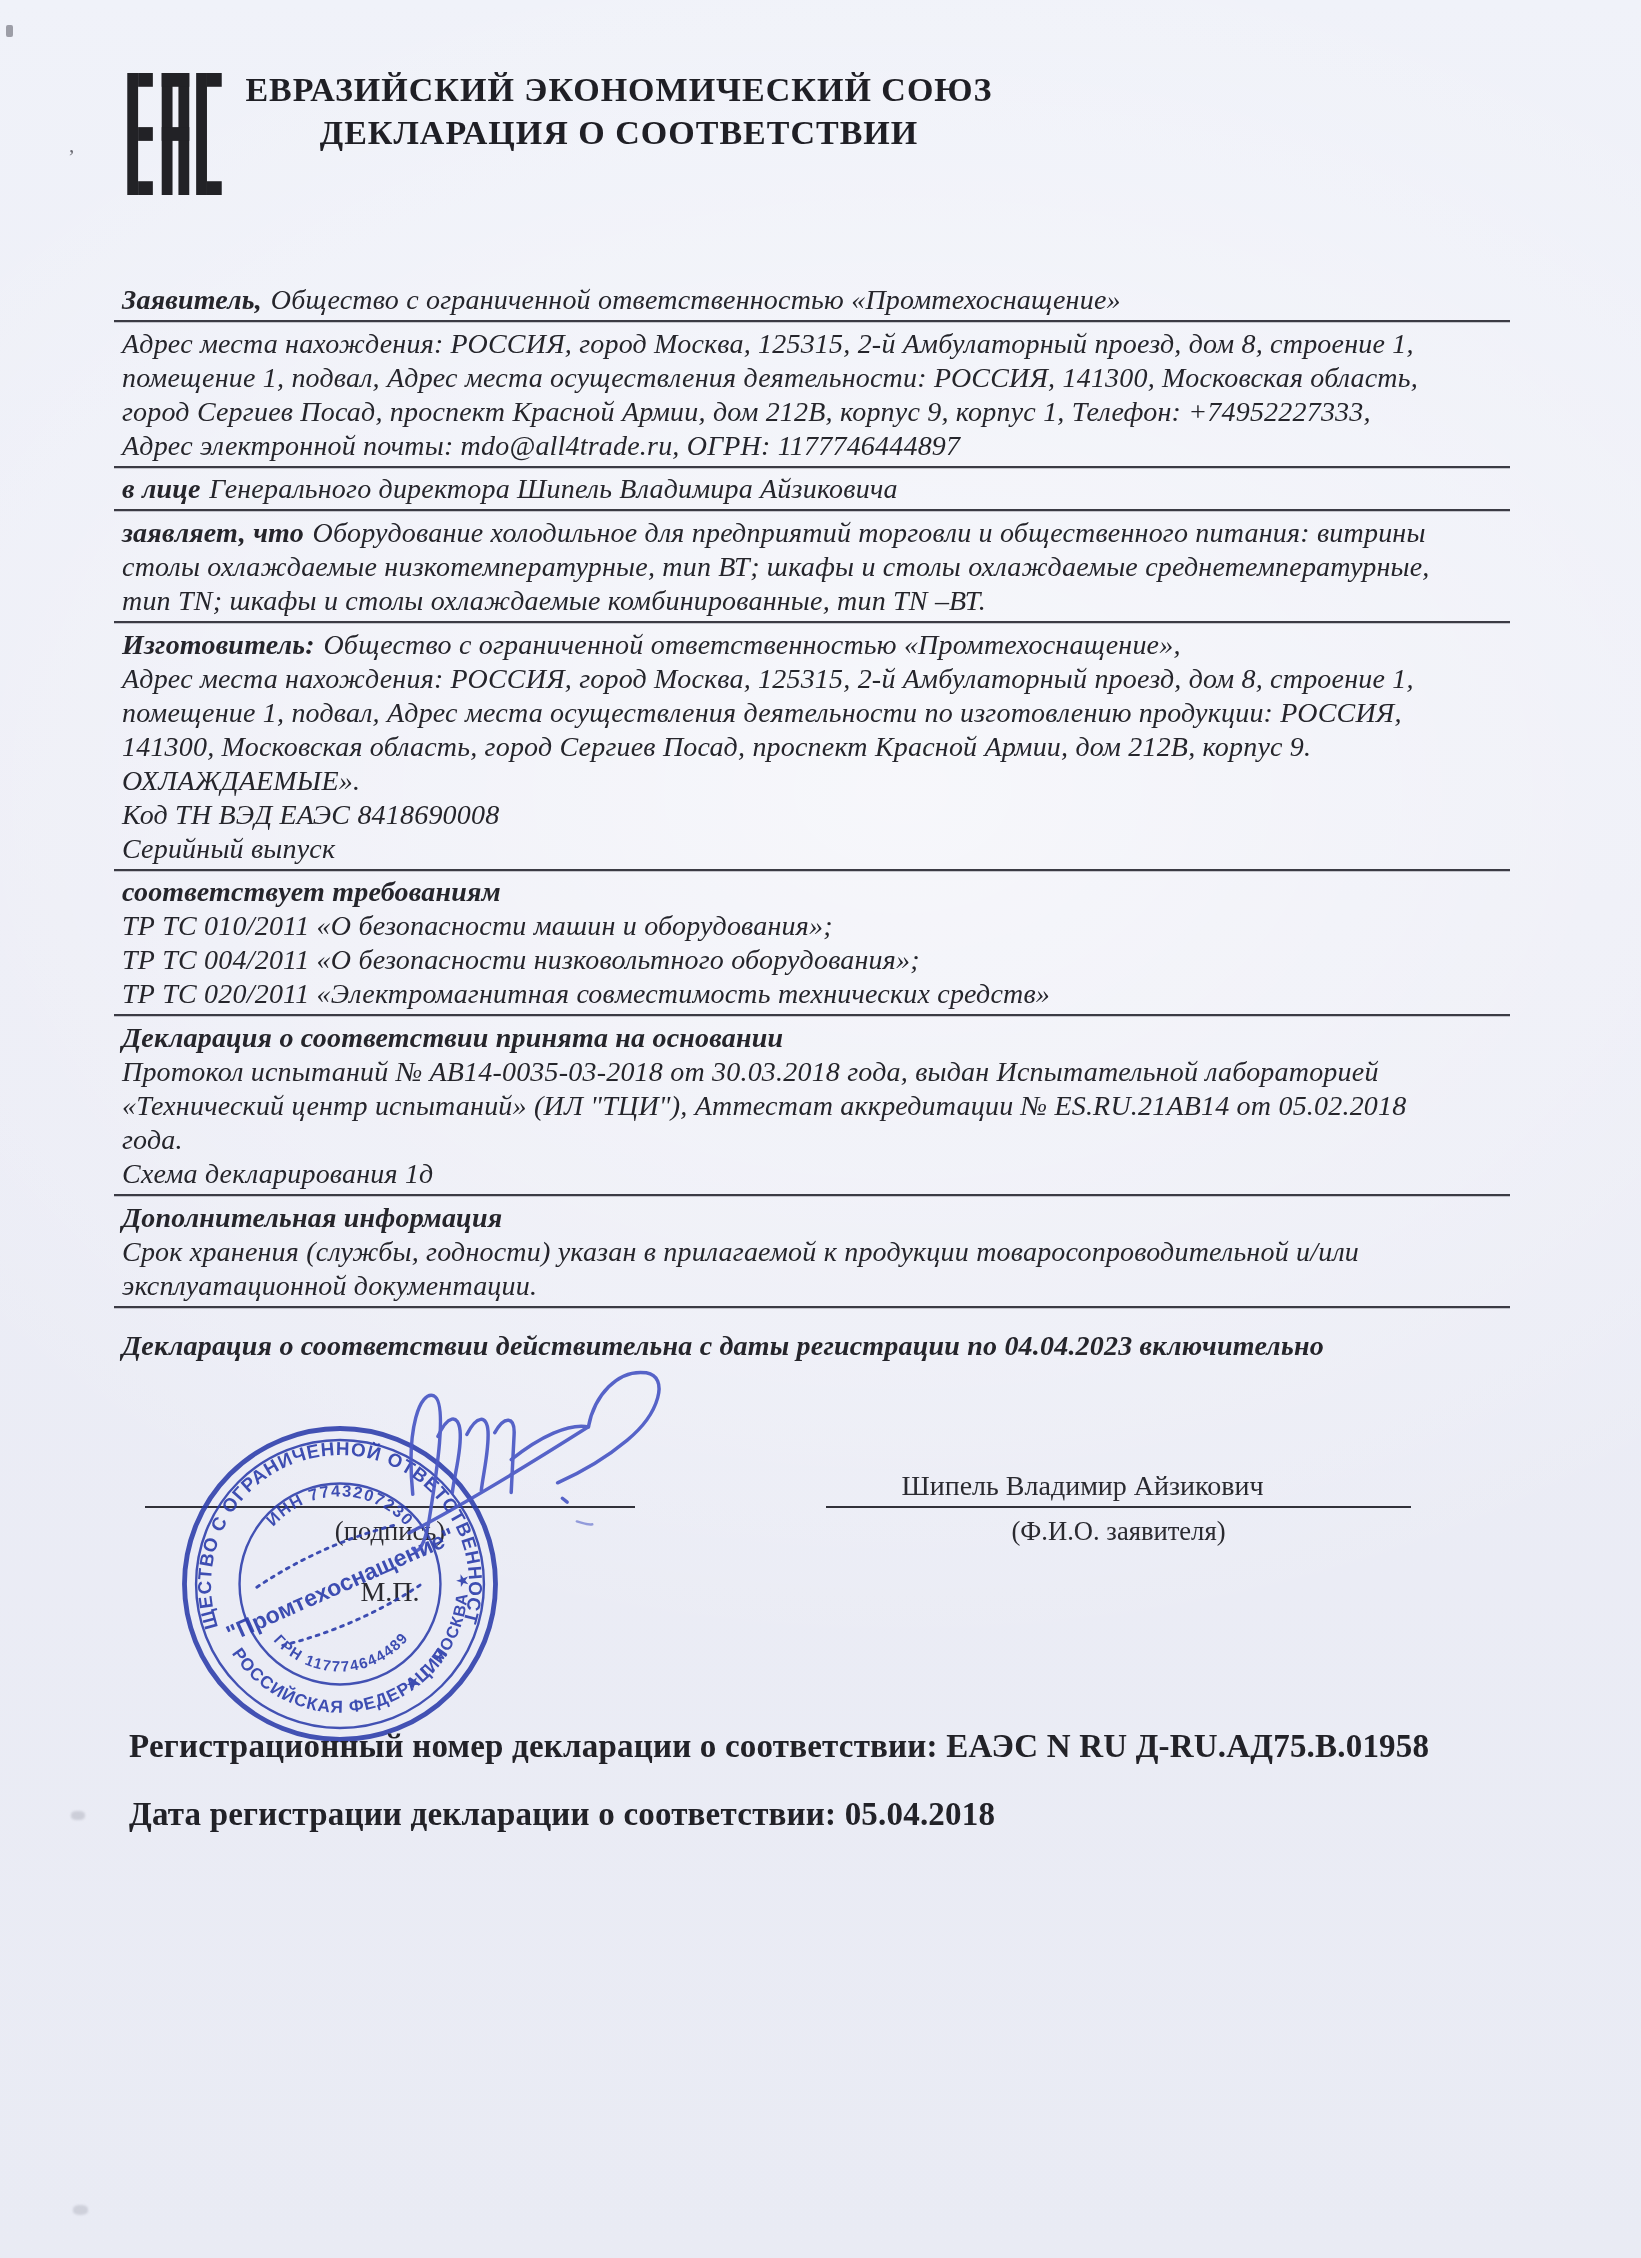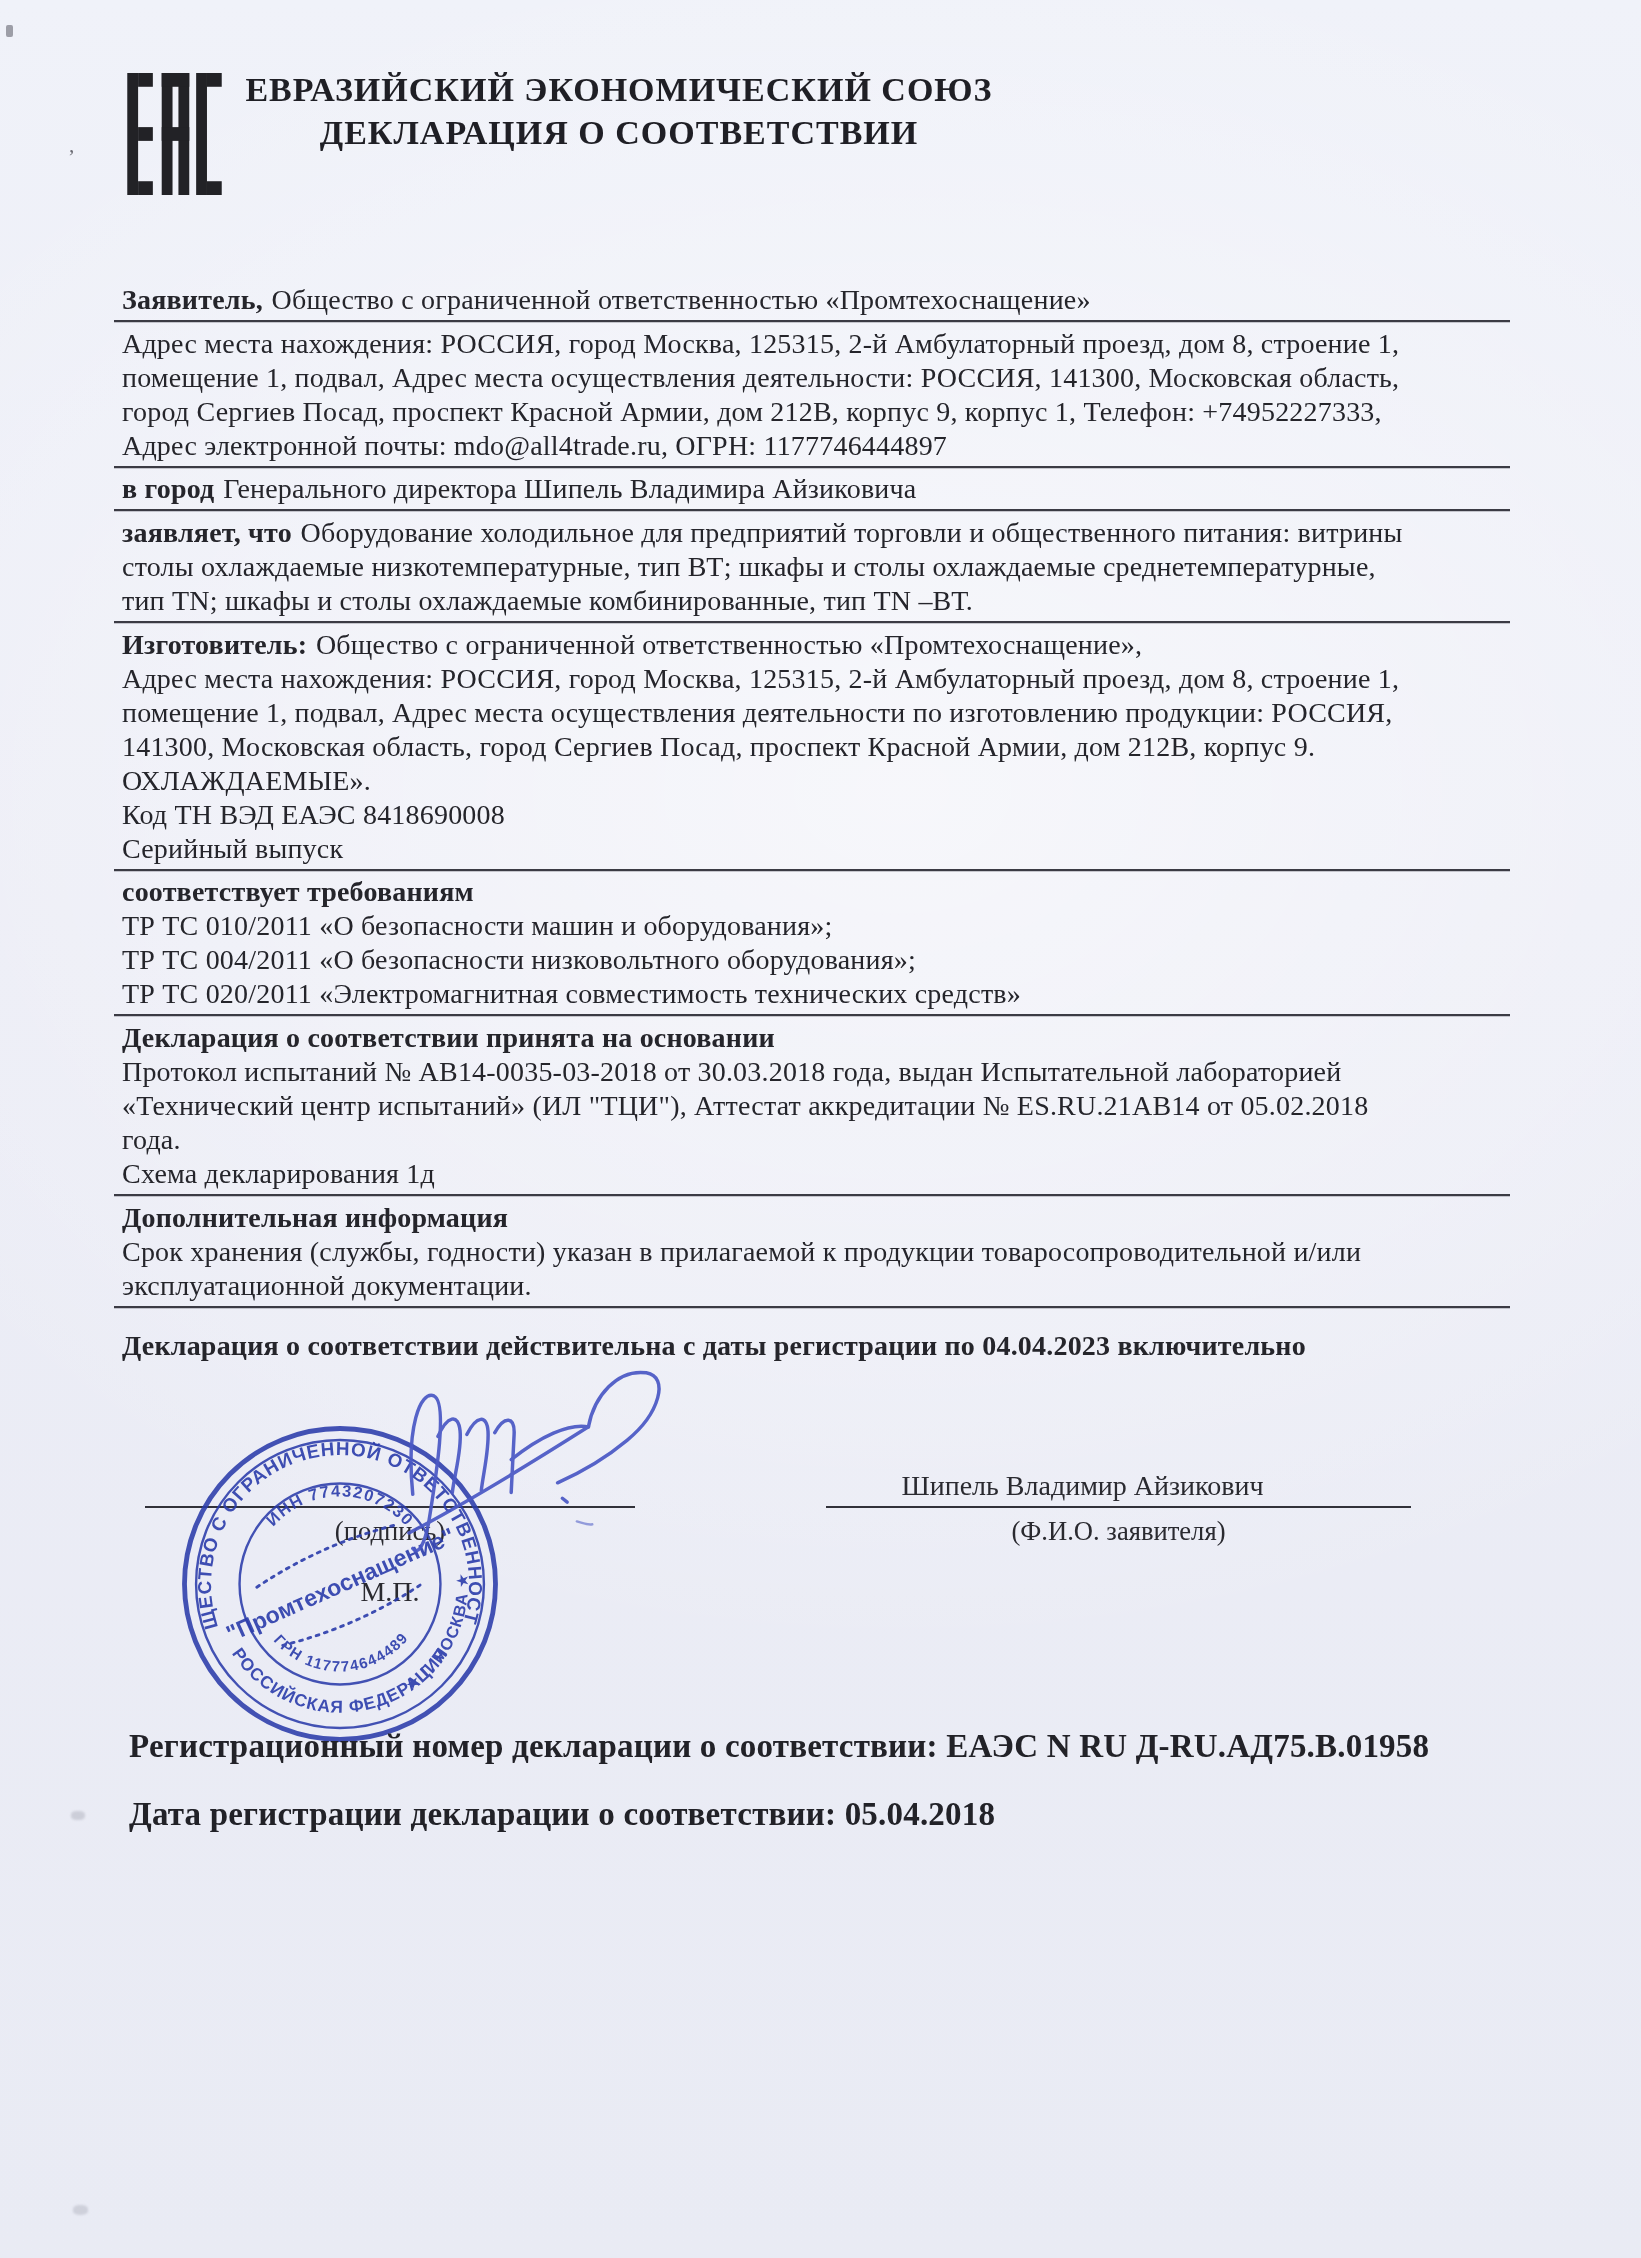--- a/index.html
+++ b/index.html
@@ -19,21 +19,21 @@
   .titles {
     position:absolute; left:220px; top:68px; width:798px;
     text-align:center; font-weight:bold; font-size:34px; line-height:43px;
     letter-spacing:1px; color:#1f1f25;
   }
   
   .doc {
     position:absolute; left:122px; top:283px; width:1388px;
     font-size:28px; line-height:34px; letter-spacing:0.2px;
   }
-  .row { white-space:nowrap; }
+  .row { white-space:nowrap;font-style:italic; }
   .b   { font-weight:bold; margin-right:8.7px; }
   .b-row { font-weight:bold; }
   .rule {
     height:0; border-bottom:2.9px solid #3b3b44;
     margin:2.9px 0 4.8px -7.7px; width:calc(100% + 7.7px);
     box-shadow:0 1px 0 rgba(60,60,70,.25);
   }
   .validity { margin-top:21px; }
   
   .sig-line { position:absolute; border-bottom:2.4px solid #32323a; }
@@ -99,21 +99,21 @@
     </div>
     <div class="rule"></div>
 
     <div class="row">Адрес места нахождения: РОССИЯ, город Москва, 125315, 2-й Амбулаторный проезд, дом 8, строение 1,</div>
     <div class="row">помещение 1, подвал, Адрес места осуществления деятельности: РОССИЯ, 141300, Московская область,</div>
     <div class="row">город Сергиев Посад, проспект Красной Армии, дом 212В, корпус 9, корпус 1, Телефон: +74952227333,</div>
     <div class="row">Адрес электронной почты: mdo@all4trade.ru, ОГРН: 1177746444897</div>
     <div class="rule"></div>
 
     <div class="row">
-      <span class="b">в город</span><span>Генерального директора Шипель Владимира Айзиковича</span>
+      <span class="b">в лице</span><span>Генерального директора Шипель Владимира Айзиковича</span>
     </div>
     <div class="rule"></div>
 
     <div class="row">
       <span class="b">заявляет, что</span><span>Оборудование холодильное для предприятий торговли и общественного питания: витрины</span>
     </div>
     <div class="row">столы охлаждаемые низкотемпературные, тип ВТ; шкафы и столы охлаждаемые среднетемпературные,</div>
     <div class="row">тип TN; шкафы и столы охлаждаемые комбинированные, тип TN –ВТ.</div>
     <div class="rule"></div>
 

